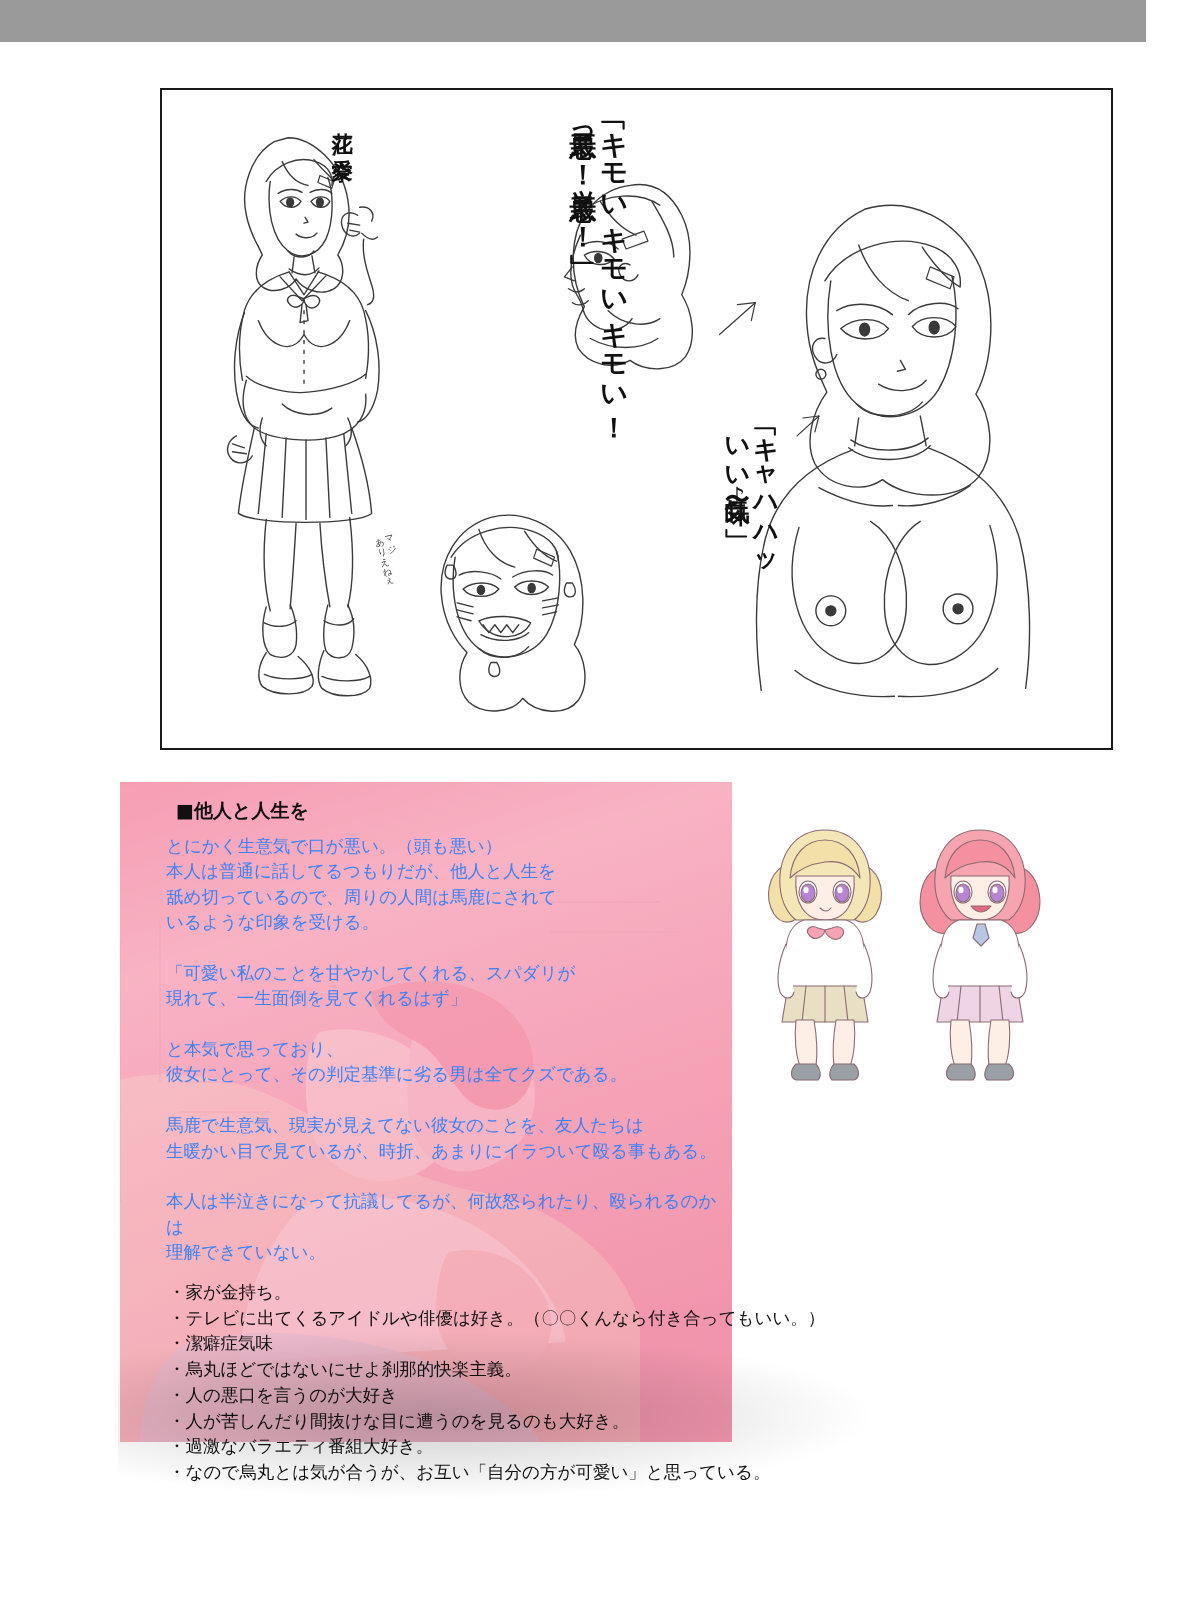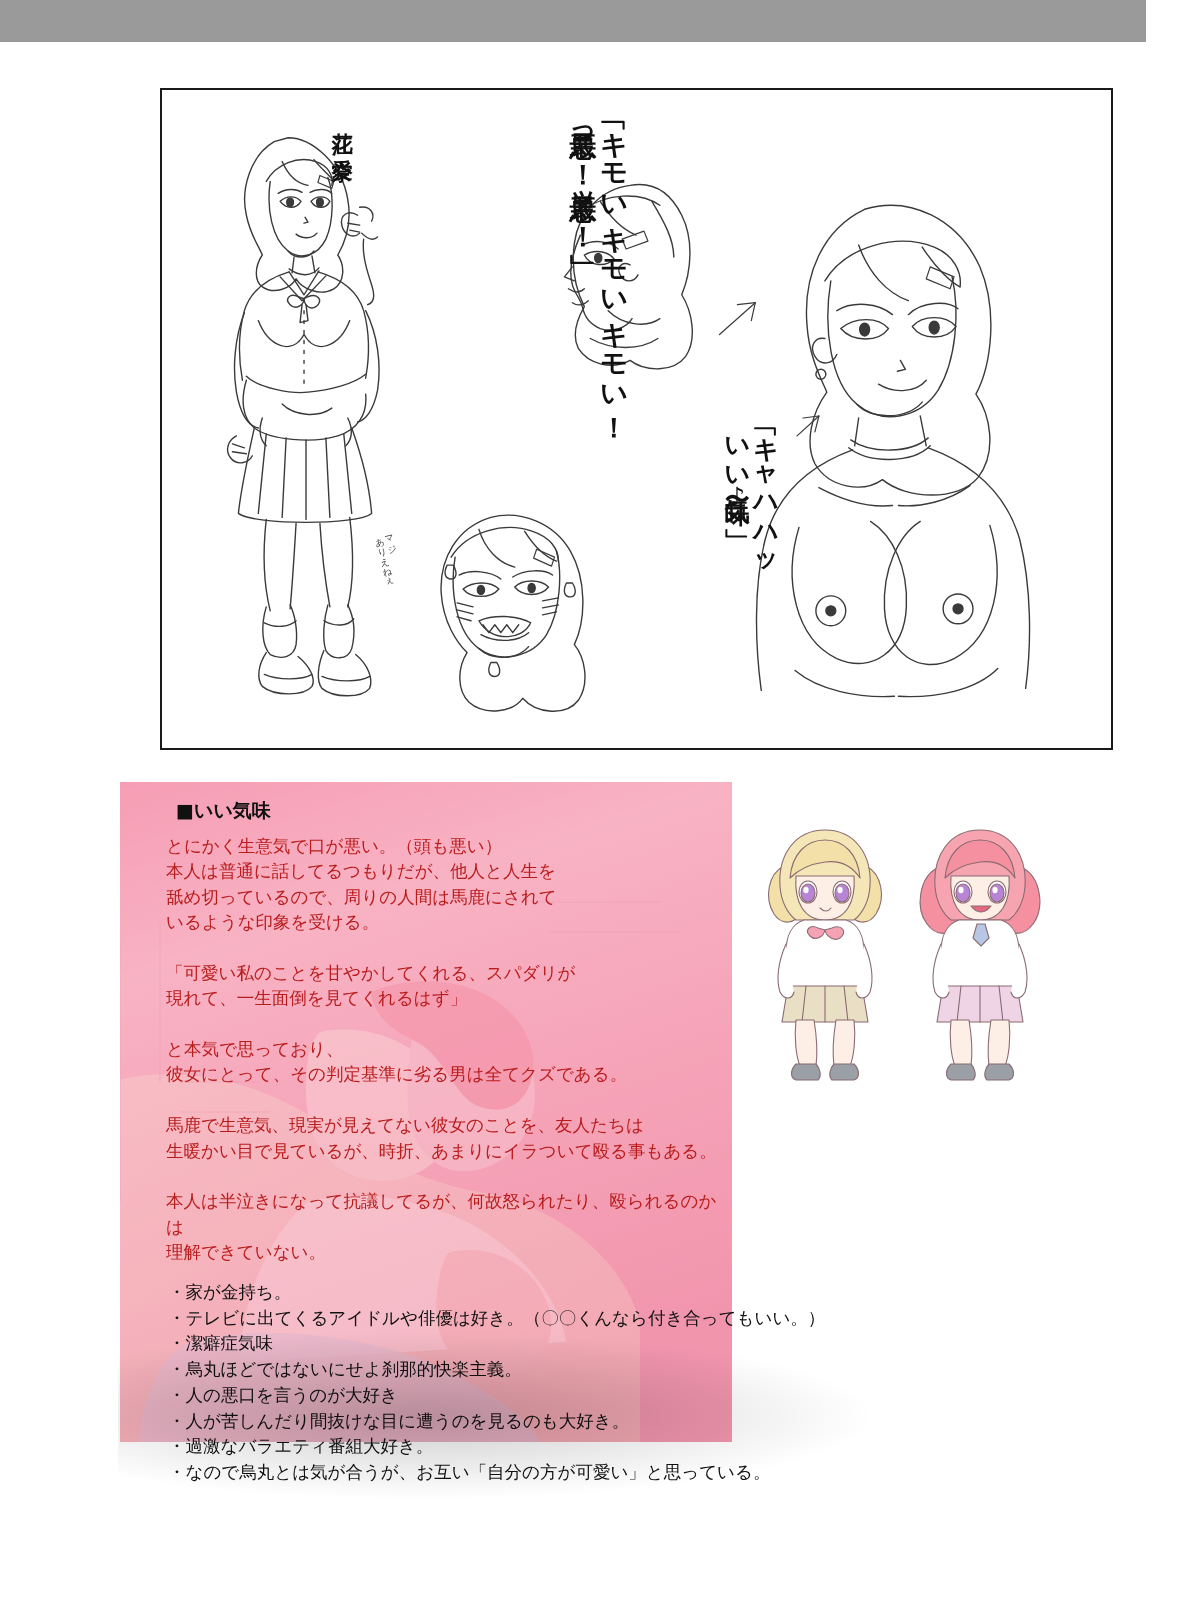--- a/index.html
+++ b/index.html
@@ -56,21 +56,21 @@
     position:absolute;left:120px;top:782px;width:612px;height:660px;
     overflow:hidden;
   }
   .memo-bg{position:absolute;inset:0;}
   .memo-title{
     position:absolute;left:56px;top:16px;
     font-size:19px;font-weight:bold;color:#111;
   }
   .memo-body{
     position:absolute;left:46px;top:52px;width:560px;
-    font-size:17.5px;line-height:1.45;color:#b91c1c;white-space:pre-wrap;
+    font-size:17.5px;line-height:1.45;color:#3b82f6;white-space:pre-wrap;
   }
   .memo-tail{
     position:absolute;left:168px;top:1280px;width:762px;
     font-size:17.5px;line-height:1.47;color:#111;white-space:pre-wrap;
   }
 
   
   .chibi-wrap{position:absolute;left:760px;top:820px;width:330px;height:310px;}
 
   .shadow{
@@ -336,21 +336,21 @@
             <path d="M60 330 L 150 330"></path>
           <path d="M420 120 L 540 120"></path>
             <path d="M430 150 L 560 150"></path>
           <path d="M0 160 L 0 420"></path>
             <path d="M40 140 L 40 300"></path>
         </g>
       </g>
       <rect x="0" y="0" width="612" height="660" fill="#f6a6bb" opacity="0.30"></rect>
     </svg>
 
-    <div class="memo-title">■いい気味</div>
+    <div class="memo-title">■他人と人生を</div>
     <div class="memo-body">とにかく生意気で口が悪い。（頭も悪い）
 本人は普通に話してるつもりだが、他人と人生を
 舐め切っているので、周りの人間は馬鹿にされて
 いるような印象を受ける。
 
 「可愛い私のことを甘やかしてくれる、スパダリが
 現れて、一生面倒を見てくれるはず」
 
 と本気で思っており、
 彼女にとって、その判定基準に劣る男は全てクズである。

